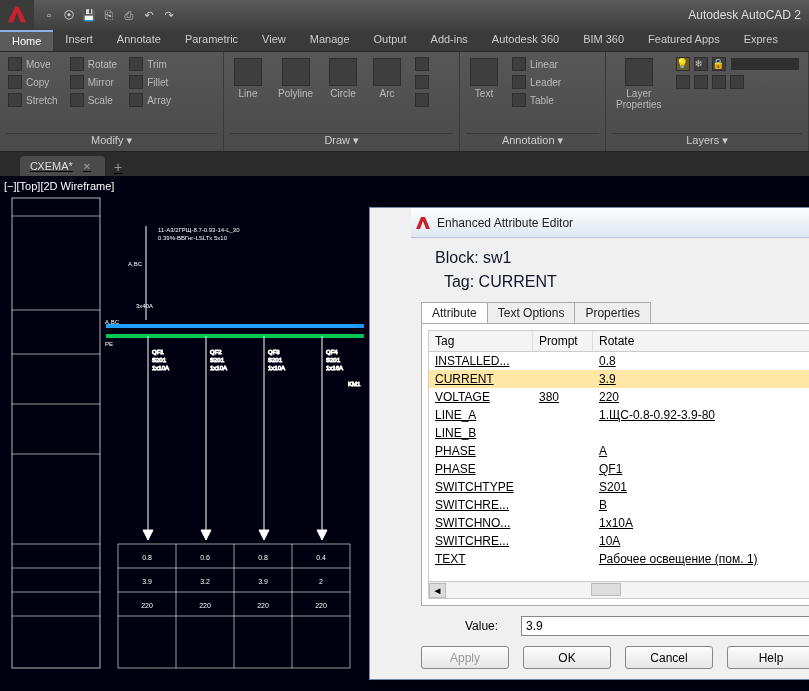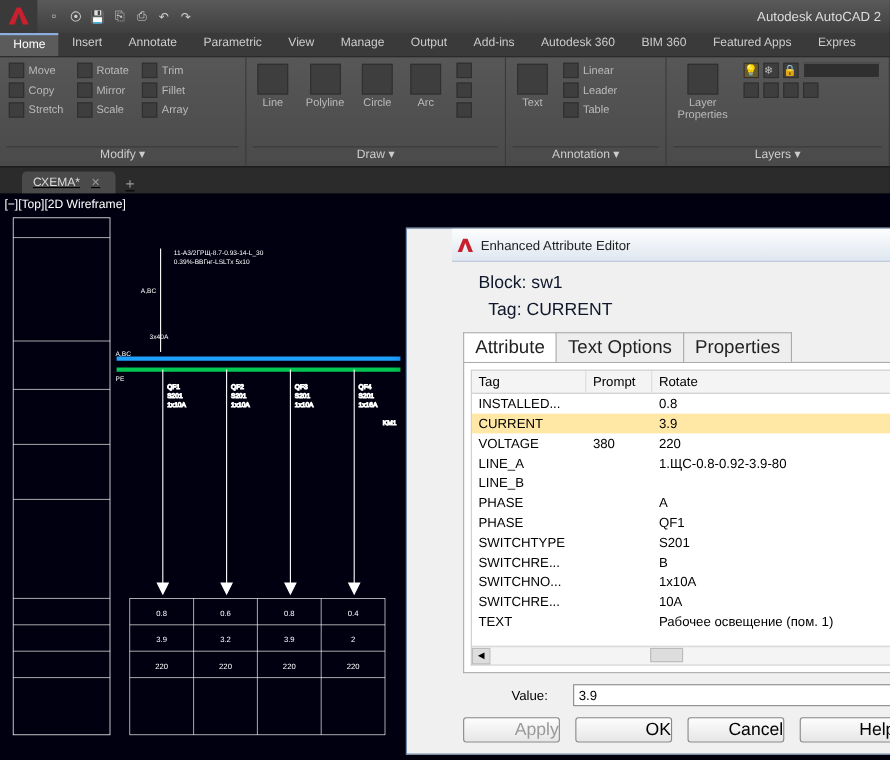--- a/index.html
+++ b/index.html
@@ -47,38 +47,38 @@
   .dlg-title .ico{width:16px;height:16px;margin-right:6px;}
   .dlg-title .t{flex:1; color:#222;}
   .dlg-title .wbtn{width:28px;height:18px;margin-left:2px;background:linear-gradient(#f6f9fc,#d8e2ee);border:1px solid #9fb3c9;border-radius:2px;display:flex;align-items:center;justify-content:center;font-size:11px;color:#333;}
   .dlg-title .wbtn.close{background:linear-gradient(#e9b0ad,#cf6b63);color:#fff;width:40px;}
   .dlg-body{padding:8px 10px 10px 10px;}
   .blk-row{display:flex;}
   .blk-info{flex:1;font-size:16px;color:#0f172a;line-height:1.5;padding-left:14px;}
   .sel-blk{display:flex;align-items:center;gap:6px;font-size:12px;color:#222;}
   .pickbtn{width:22px;height:22px;border:1px solid #888;background:#f6f6f6;display:flex;align-items:center;justify-content:center;}
   .dlg-tabs{display:flex;margin-top:8px;border-bottom:1px solid #aaa;}
-  .dlg-tabs .dt{padding:3px 10px;font-size:17px;border:1px solid #aaa;border-bottom:none;background:#eee;color:#222;margin-right:-1px;}
+  .dlg-tabs .dt{padding:3px 10px;font-size:12px;border:1px solid #aaa;border-bottom:none;background:#eee;color:#222;margin-right:-1px;}
   .dlg-tabs .dt.active{background:#fff;position:relative;z-index:1;}
   .attr-table{border:1px solid #aaa;border-top:none;background:#fff;padding:6px;}
   .attr-head{display:flex;border:1px solid #ccc;background:#f4f4f4;font-size:12px;}
   .attr-head div{padding:3px 6px;border-right:1px solid #ddd;}
   .col-tag{width:104px;} .col-prompt{width:60px;} .col-val{flex:1;}
   .attr-rows{height:230px;overflow:hidden;border:1px solid #ccc;border-top:none;}
   .arow{display:flex;font-size:12px;padding:1px 0;}
   .arow.sel{background:#ffe8a6;}
-  .arow .c{padding:1px 6px;overflow:hidden;text-overflow:ellipsis;white-space:nowrap;}
+  .arow .c{padding:1px 6px;overflow:hidden;text-overflow:ellipsis;white-space:nowrap;text-decoration:underline;}
   .scroll-h{height:17px;background:#eee;border:1px solid #ccc;border-top:none;display:flex;align-items:center;}
   .scroll-h .ar{width:17px;height:15px;background:#ddd;border:1px solid #bbb;display:flex;align-items:center;justify-content:center;font-size:10px;}
   .scroll-h .track{flex:1;height:15px;background:#f4f4f4;position:relative;}
   .scroll-h .thumb{position:absolute;left:35%;width:30px;height:13px;top:0;background:#ddd;border:1px solid #bbb;}
   .val-row{display:flex;align-items:center;gap:23px;margin-top:10px;justify-content:center;}
   .val-row input{width:320px;height:20px;border:1px solid #888;padding:0 4px;font-size:12px;}
   .dlg-btns{display:flex;gap:14px;margin-top:10px;justify-content:flex-start;}
-  .dlg-btns button{width:88px;height:23px;border:1px solid #888;background:linear-gradient(#fdfdfd,#e6e6e6);font-size:16px;border-radius:3px;text-align:right;}
+  .dlg-btns button{width:88px;height:23px;border:1px solid #888;background:linear-gradient(#fdfdfd,#e6e6e6);font-size:12px;border-radius:3px;}
   .dlg-btns button:disabled{color:#999;}
 </style>
 </head>
 <body>
 
 <div class="titlebar">
   <div class="app-logo">
     <svg viewBox="0 0 24 24">
         <path d="M2 20 L10 3 L14 3 L22 20 L16 20 L12 9 L8 20 Z" fill="#c8202f"></path>
       </svg>

